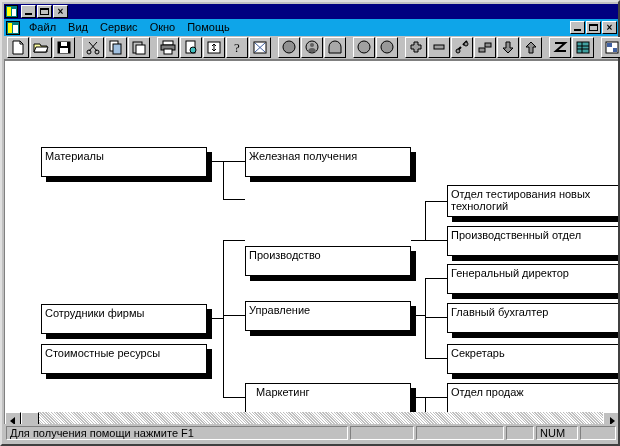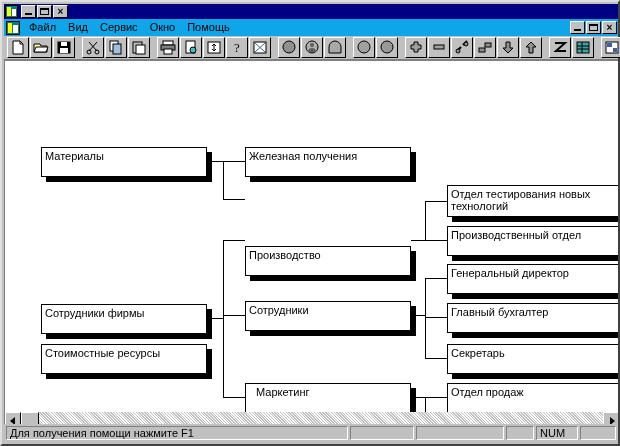--- a/index.html
+++ b/index.html
@@ -563,21 +563,21 @@
         <div class="node" style="left:442px; top:165px; width:176px; height:30px;">
           <span>Производственный отдел</span>
         </div>
         <div class="node" style="left:442px; top:203px; width:176px; height:30px;">
           <span>Генеральный директор</span>
         </div>
         <div class="node" style="left:36px; top:243px; width:166px; height:30px;">
           <span>Сотрудники фирмы</span>
         </div>
         <div class="node" style="left:240px; top:240px; width:166px; height:30px;">
-          <span>Сотрудники</span>
+          <span>Управление</span>
         </div>
         <div class="node" style="left:442px; top:242px; width:176px; height:30px;">
           <span>Главный бухгалтер</span>
         </div>
         <div class="node" style="left:36px; top:283px; width:166px; height:30px;">
           <span>Стоимостные ресурсы</span>
         </div>
         <div class="node" style="left:442px; top:283px; width:176px; height:30px;">
           <span>Секретарь</span>
         </div>

